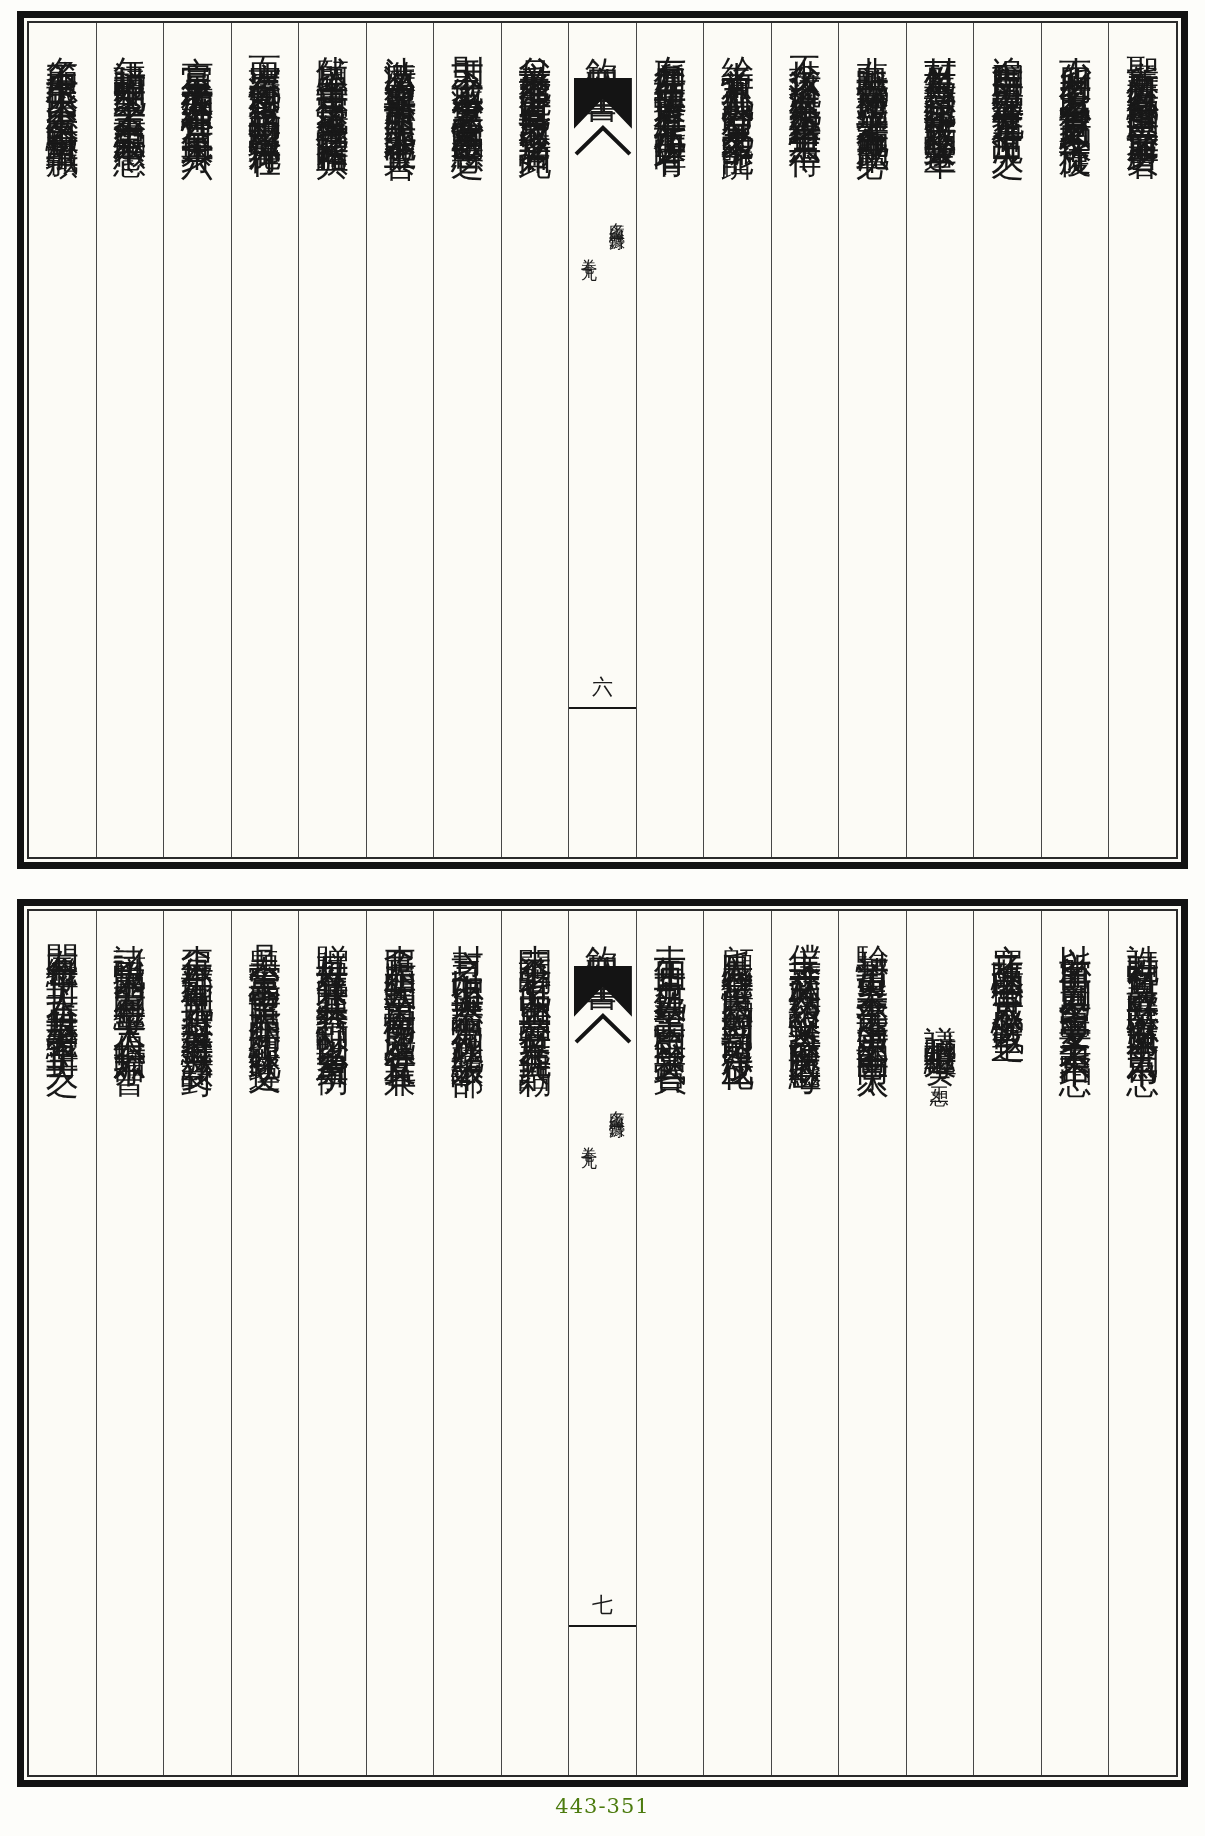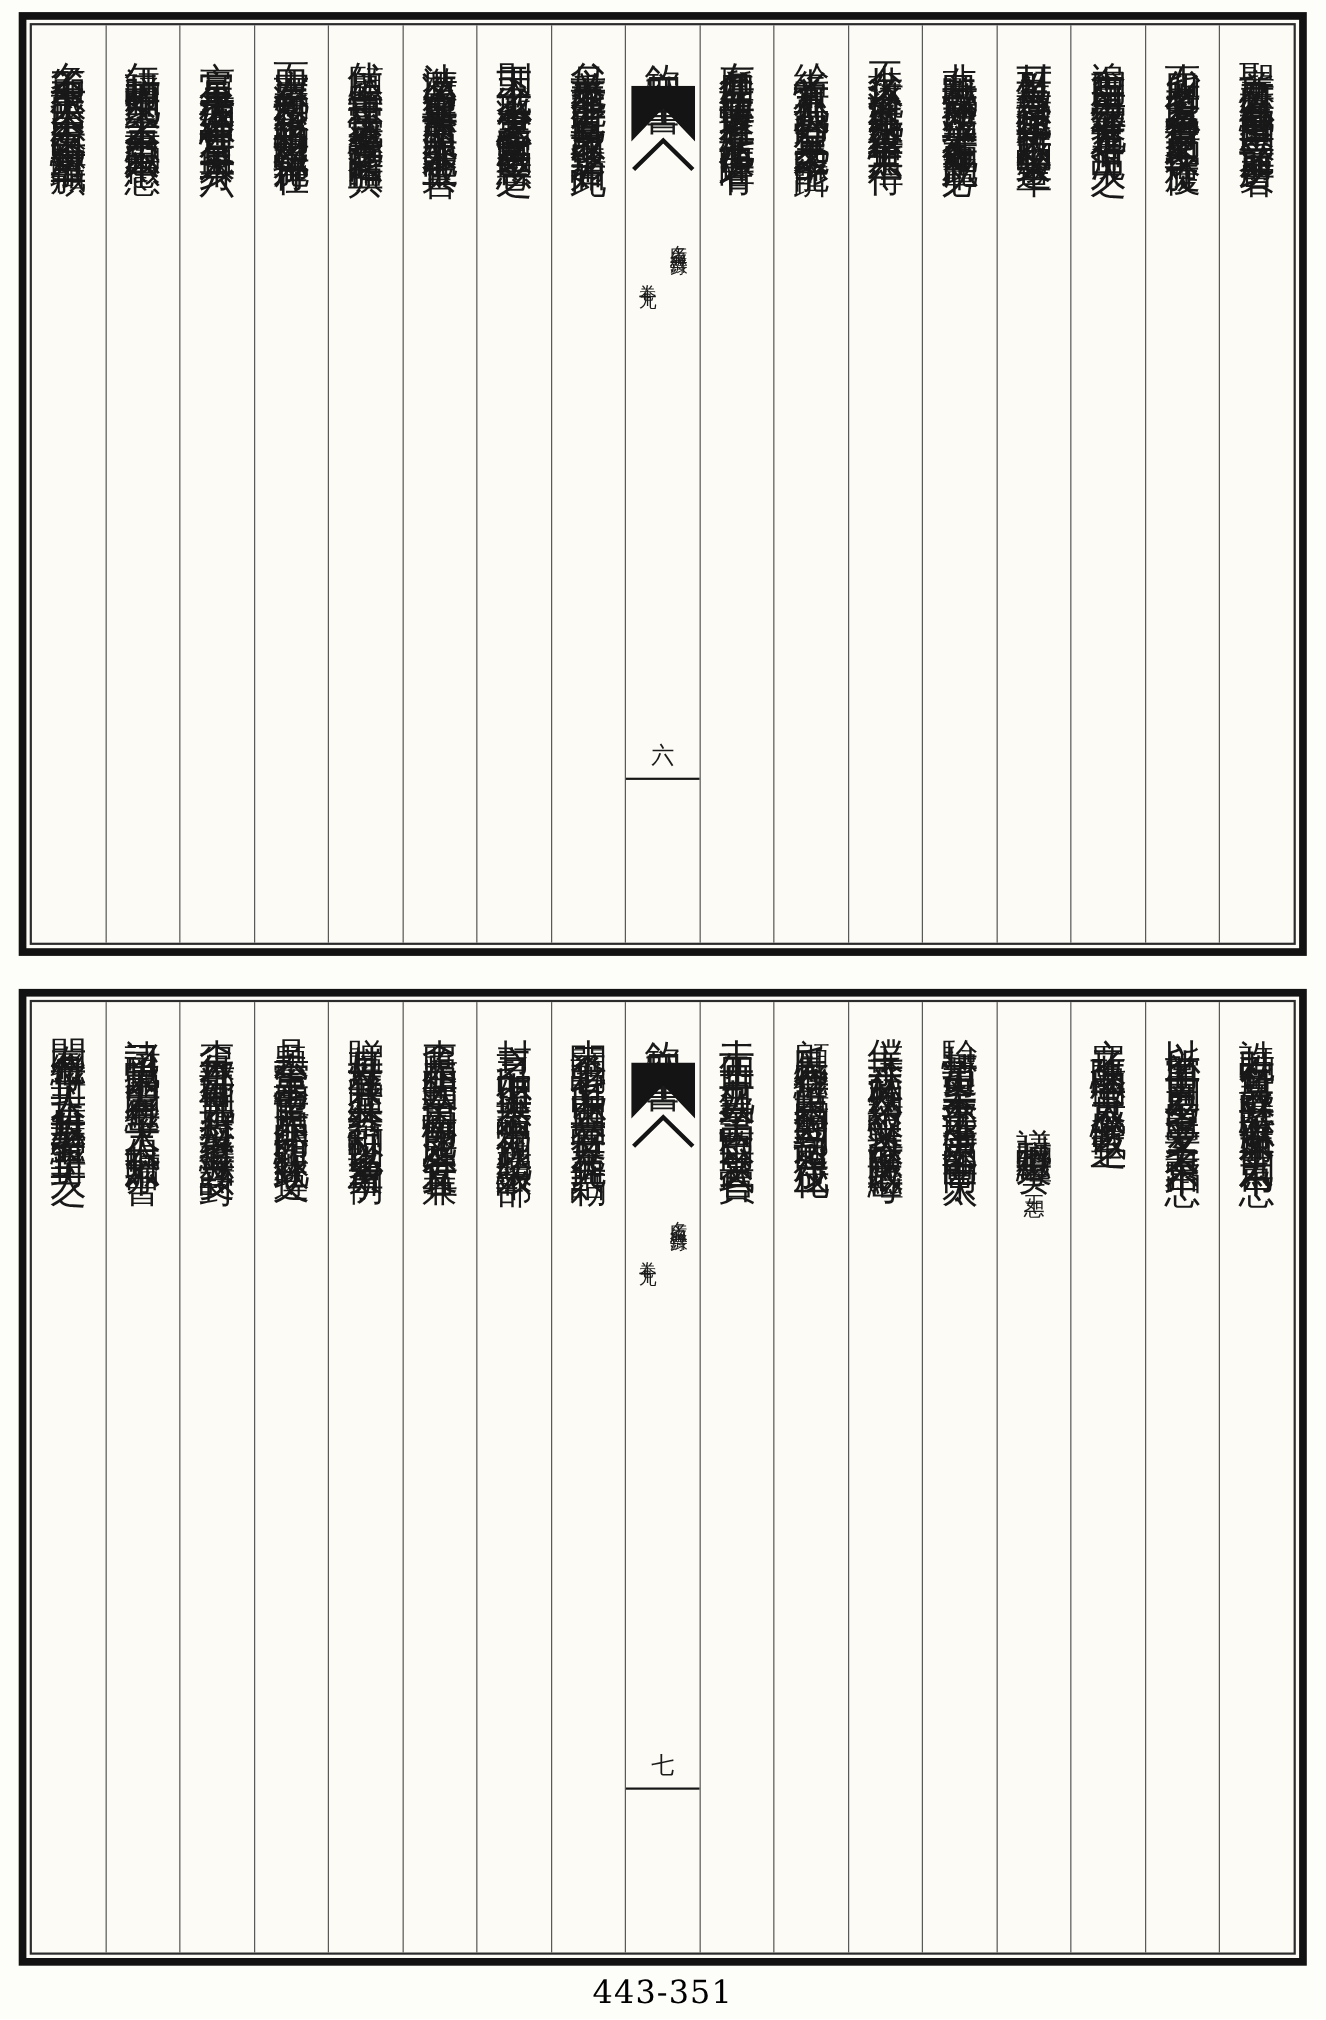--- a/index.html
+++ b/index.html
@@ -48,22 +48,22 @@
   .banxin-book, .banxin-juan {
     writing-mode:vertical-rl; text-orientation:upright;
     font-size:16px; letter-spacing:3px; white-space:nowrap;
   }
   .banxin-juan { margin-top:36px; }
   .banxin-folio { margin-top:auto; font-size:21px; padding-bottom:6px; }
   .banxin-rule { width:100%; border-top:2.5px solid #161616; }
   .banxin-blank { height:148px; width:100%; }
   .footer {
     position:absolute; top:1794px; left:0; width:100%;
-    text-align:center; font-size:29px; letter-spacing:1px;
-    font-family:"DejaVu Serif","Liberation Serif",serif; color:#000000;
+    text-align:center; font-size:21px; letter-spacing:1px;
+    font-family:"DejaVu Serif","Liberation Serif",serif; color:#4d7c0f;
   }
 </style>
 </head>
 <body>
 
 <div class="sheet">
 
   <section class="page page-top">
     <div class="page-inner">
       <div class="cols">

